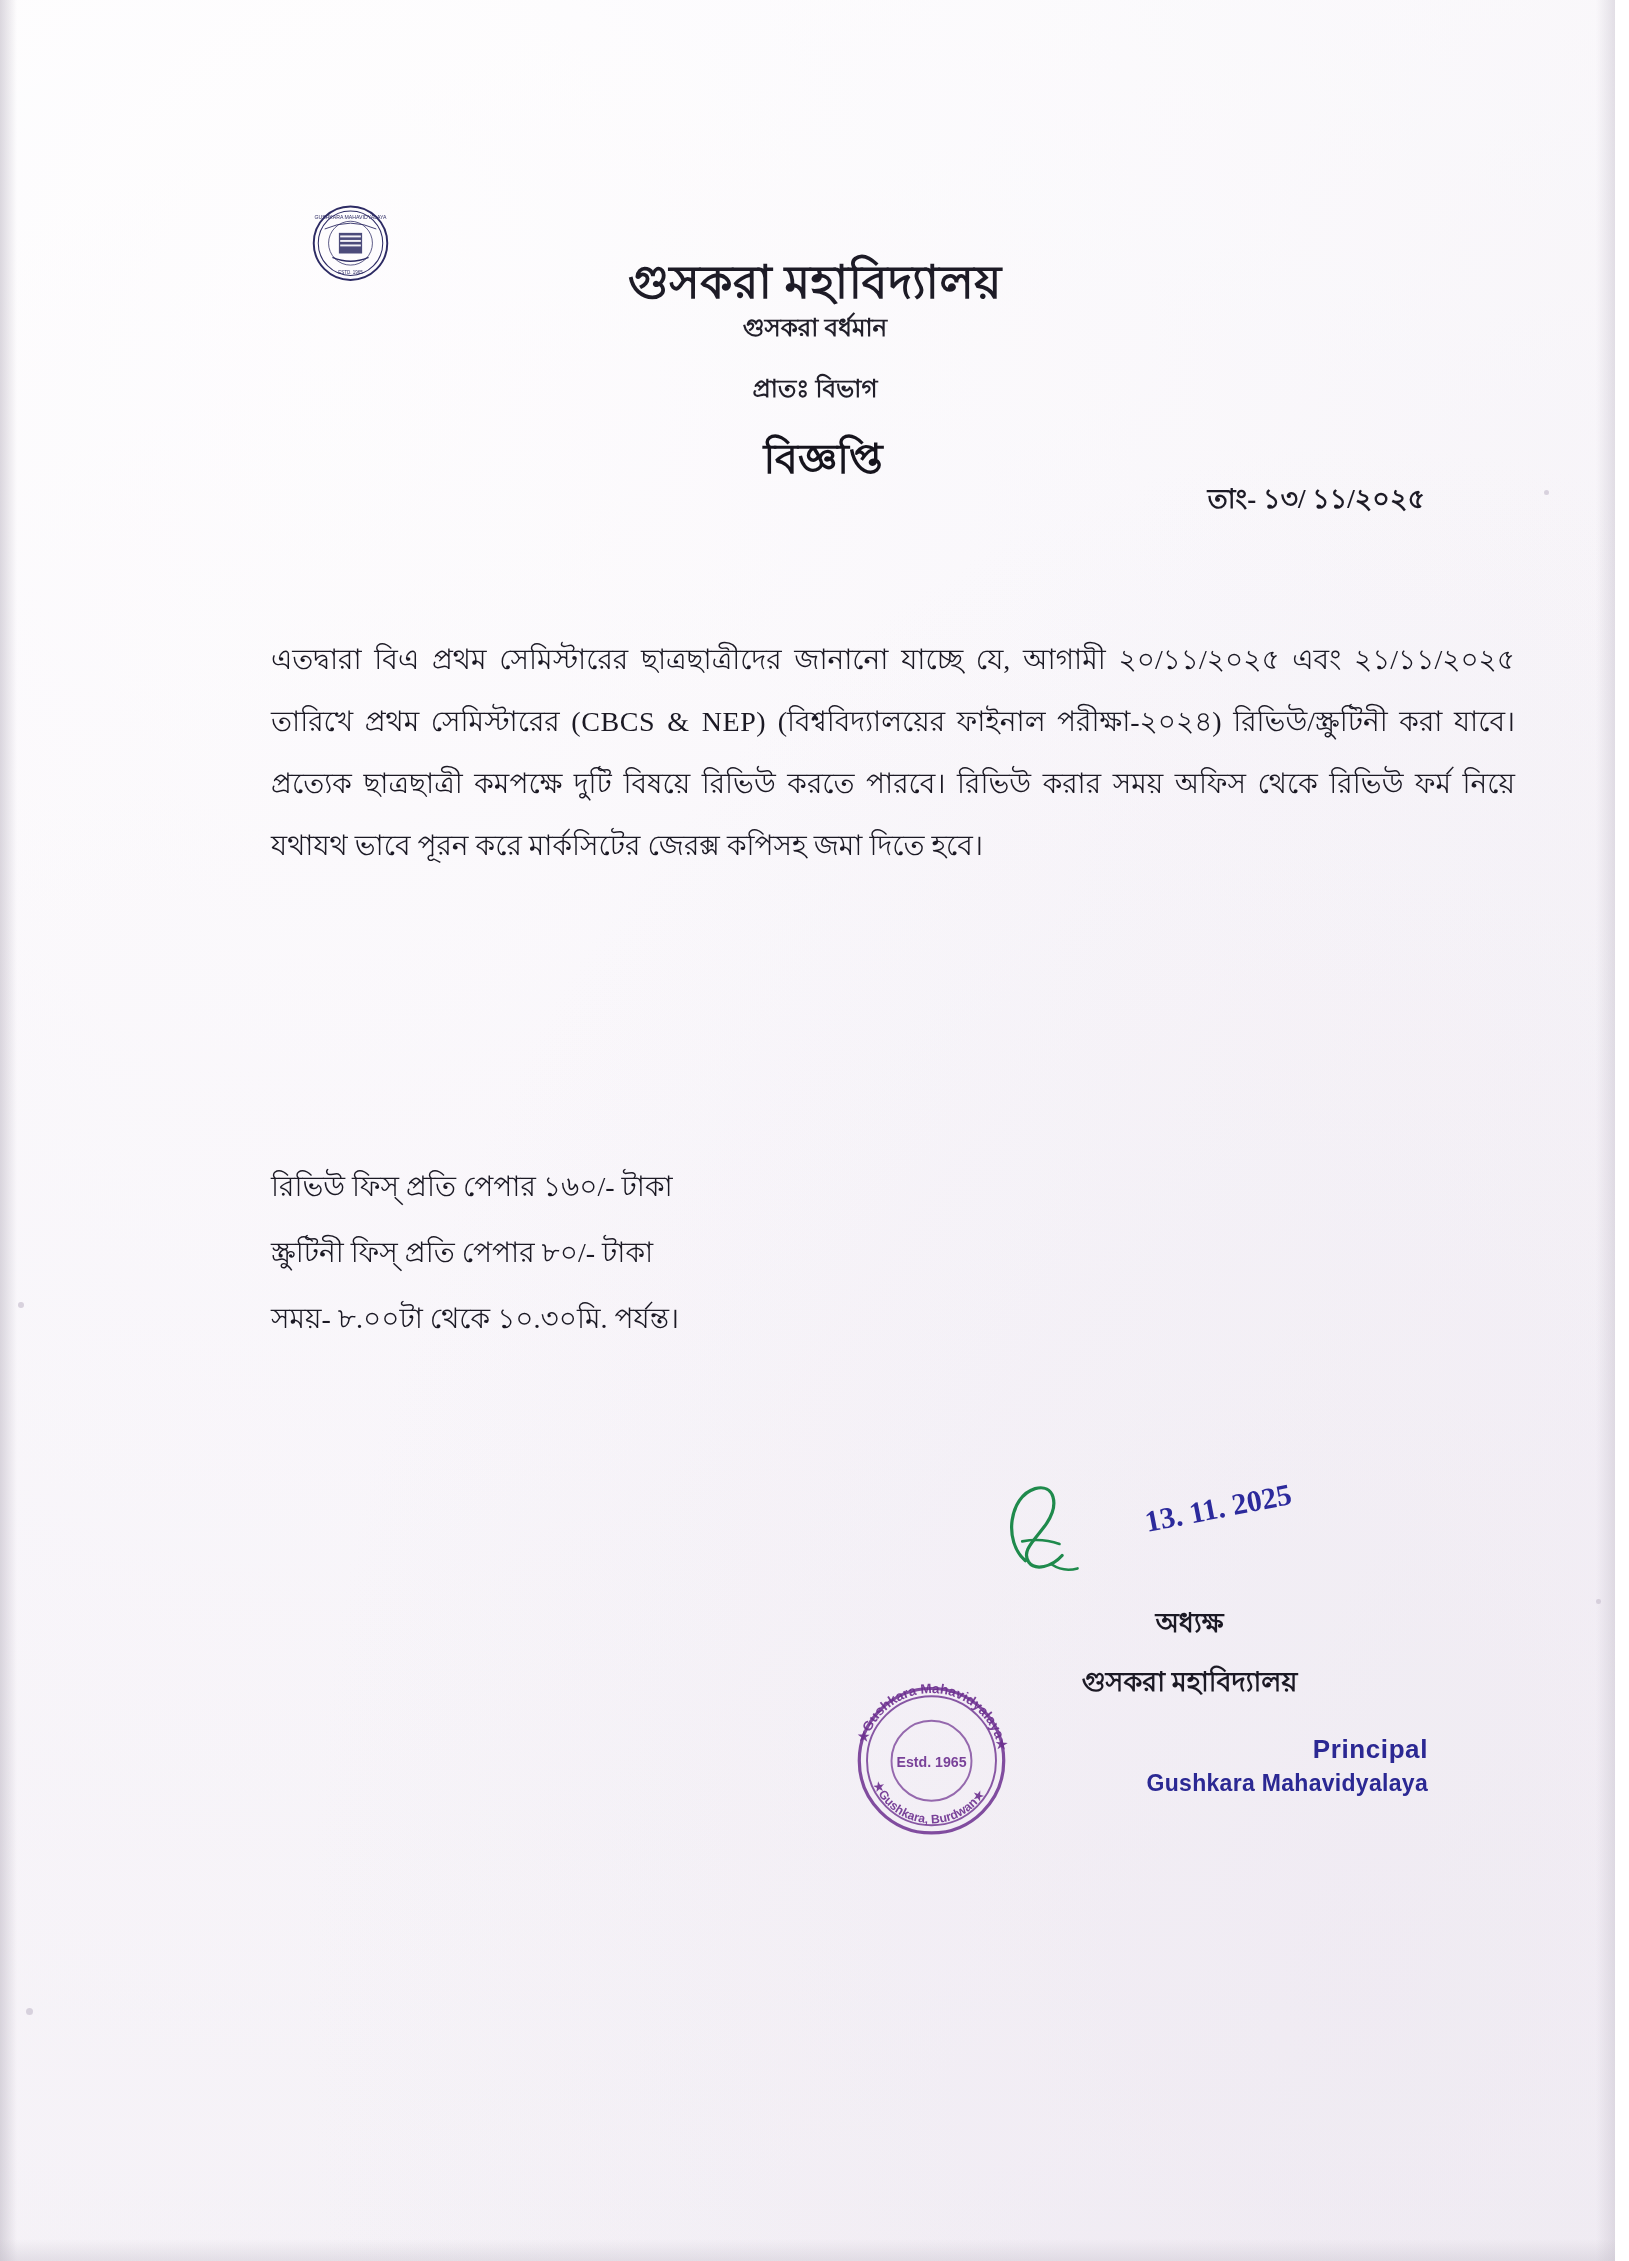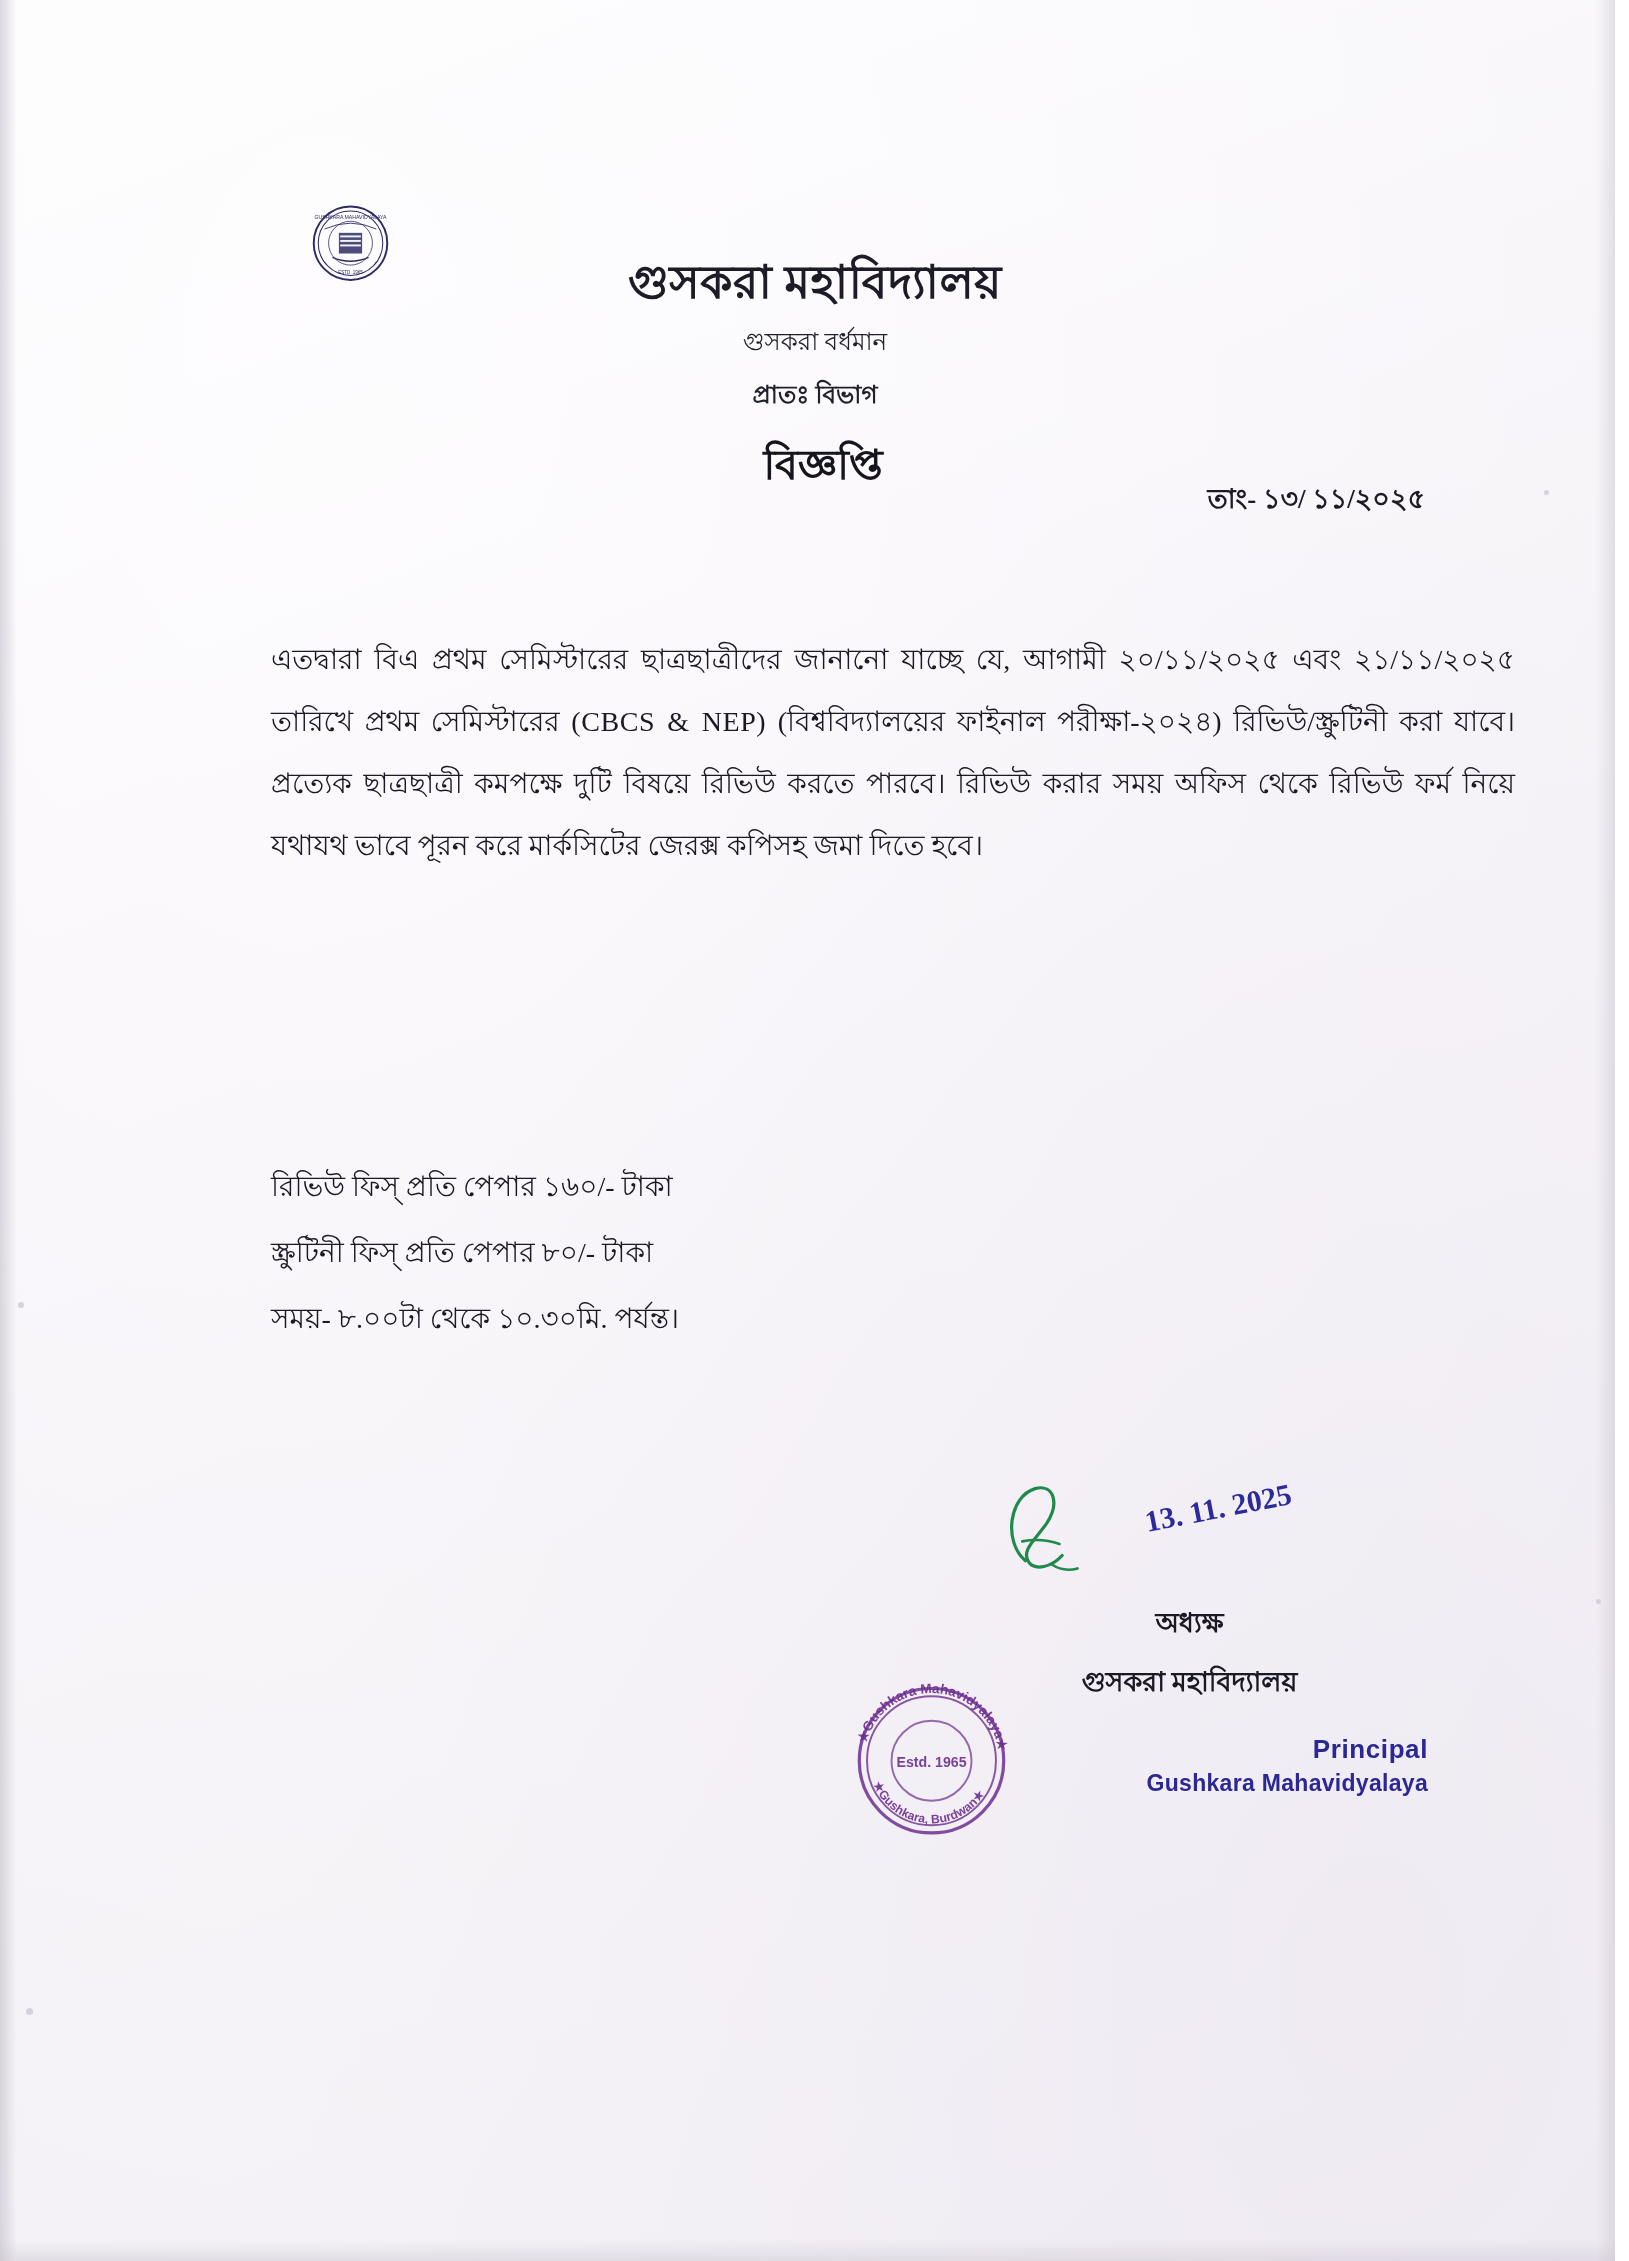--- a/index.html
+++ b/index.html
@@ -73,27 +73,26 @@
   }
   .college-name {
     font-family: "Liberation Serif", serif;
     font-size: 46px;
     font-weight: 700;
     color: #1d1b26;
     letter-spacing: 0.6px;
     line-height: 1.1;
   }
   .college-sub1 {
-    margin-top: 14px;
     font-size: 24.5px;
-    font-weight: 400;
+    font-weight: 700;
     color: #211f2a;
   }
   .college-sub2 {
-    margin-top: 13px;
+    margin-top: 21px;
     font-size: 24.5px;
     font-weight: 600;
     color: #211f2a;
   }
   .notice-word {
     margin-top: 17px;
     font-size: 41px;
     font-weight: 700;
     color: #16141d;
     margin-left: 16px;

